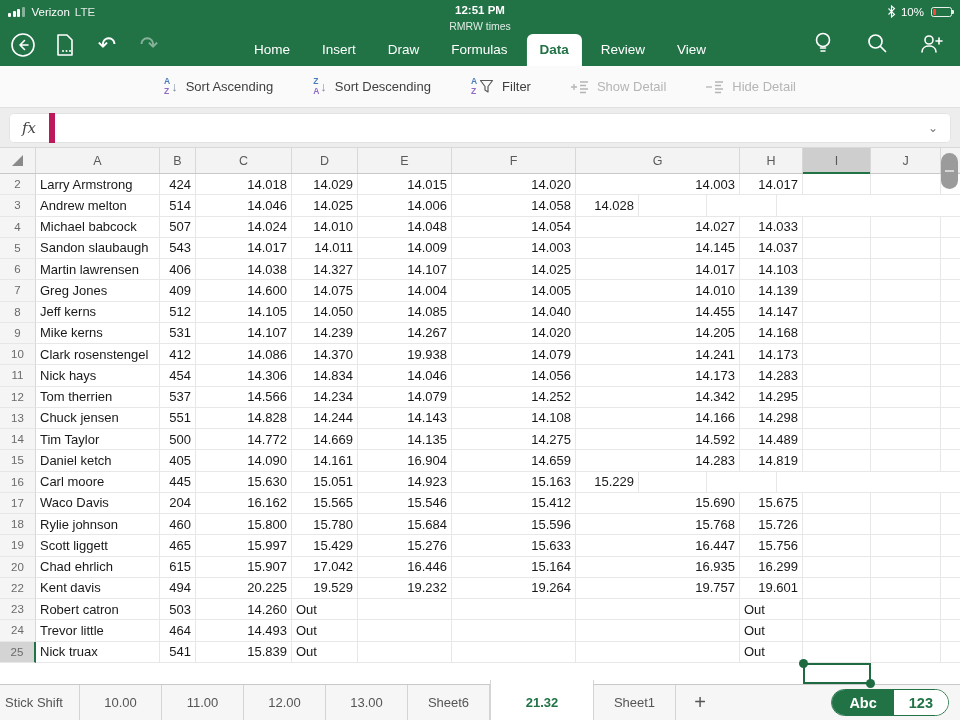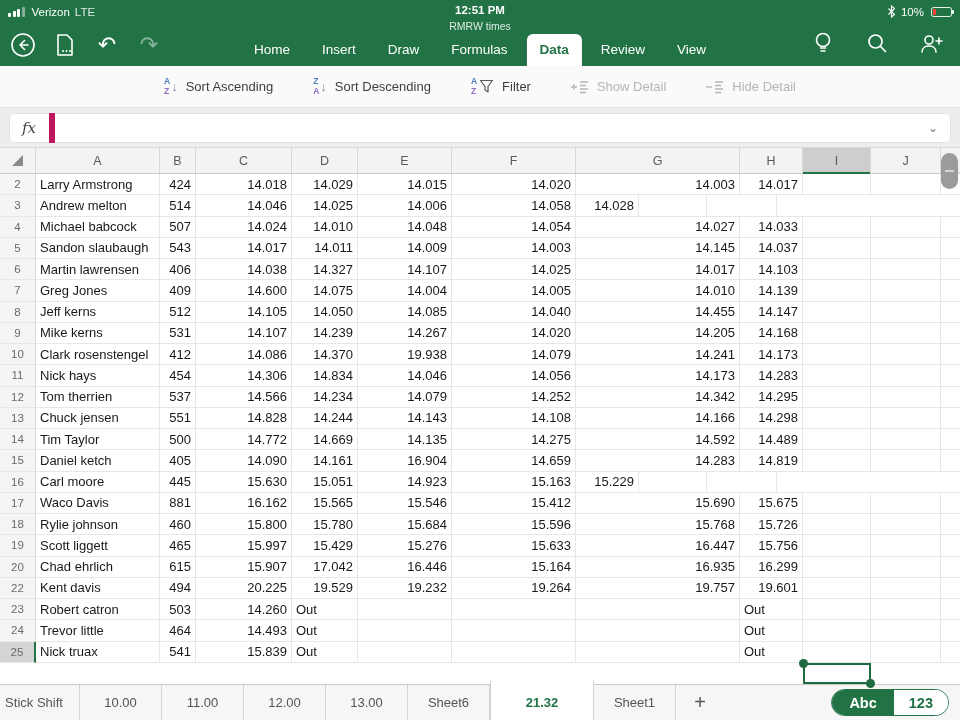--- a/index.html
+++ b/index.html
@@ -444,21 +444,21 @@
         <div class="cell num" style="width: 94px;">14.923</div>
         <div class="cell num" style="width: 124px;">15.163</div>
         <div class="cell num" style="width: 63px;">15.229</div>
         <div class="cell" style="width: 68px;"></div>
         <div class="cell" style="width: 70px;"></div>
         <div class="filler"></div>
       </div>
       <div class="grid-row">
         <div class="rownum" style="width: 36px;">17</div>
         <div class="cell" style="width: 124px;">Waco Davis</div>
-        <div class="cell num" style="width: 36px;">881</div>
+        <div class="cell num" style="width: 36px;">204</div>
         <div class="cell num" style="width: 96px;">16.162</div>
         <div class="cell num" style="width: 66px;">15.565</div>
         <div class="cell num" style="width: 94px;">15.546</div>
         <div class="cell num" style="width: 124px;">15.412</div>
         <div class="cell num" style="width: 164px;">15.690</div>
         <div class="cell num" style="width: 63px;">15.675</div>
         <div class="cell" style="width: 68px;"></div>
         <div class="cell" style="width: 70px;"></div>
         <div class="filler"></div>
       </div>

